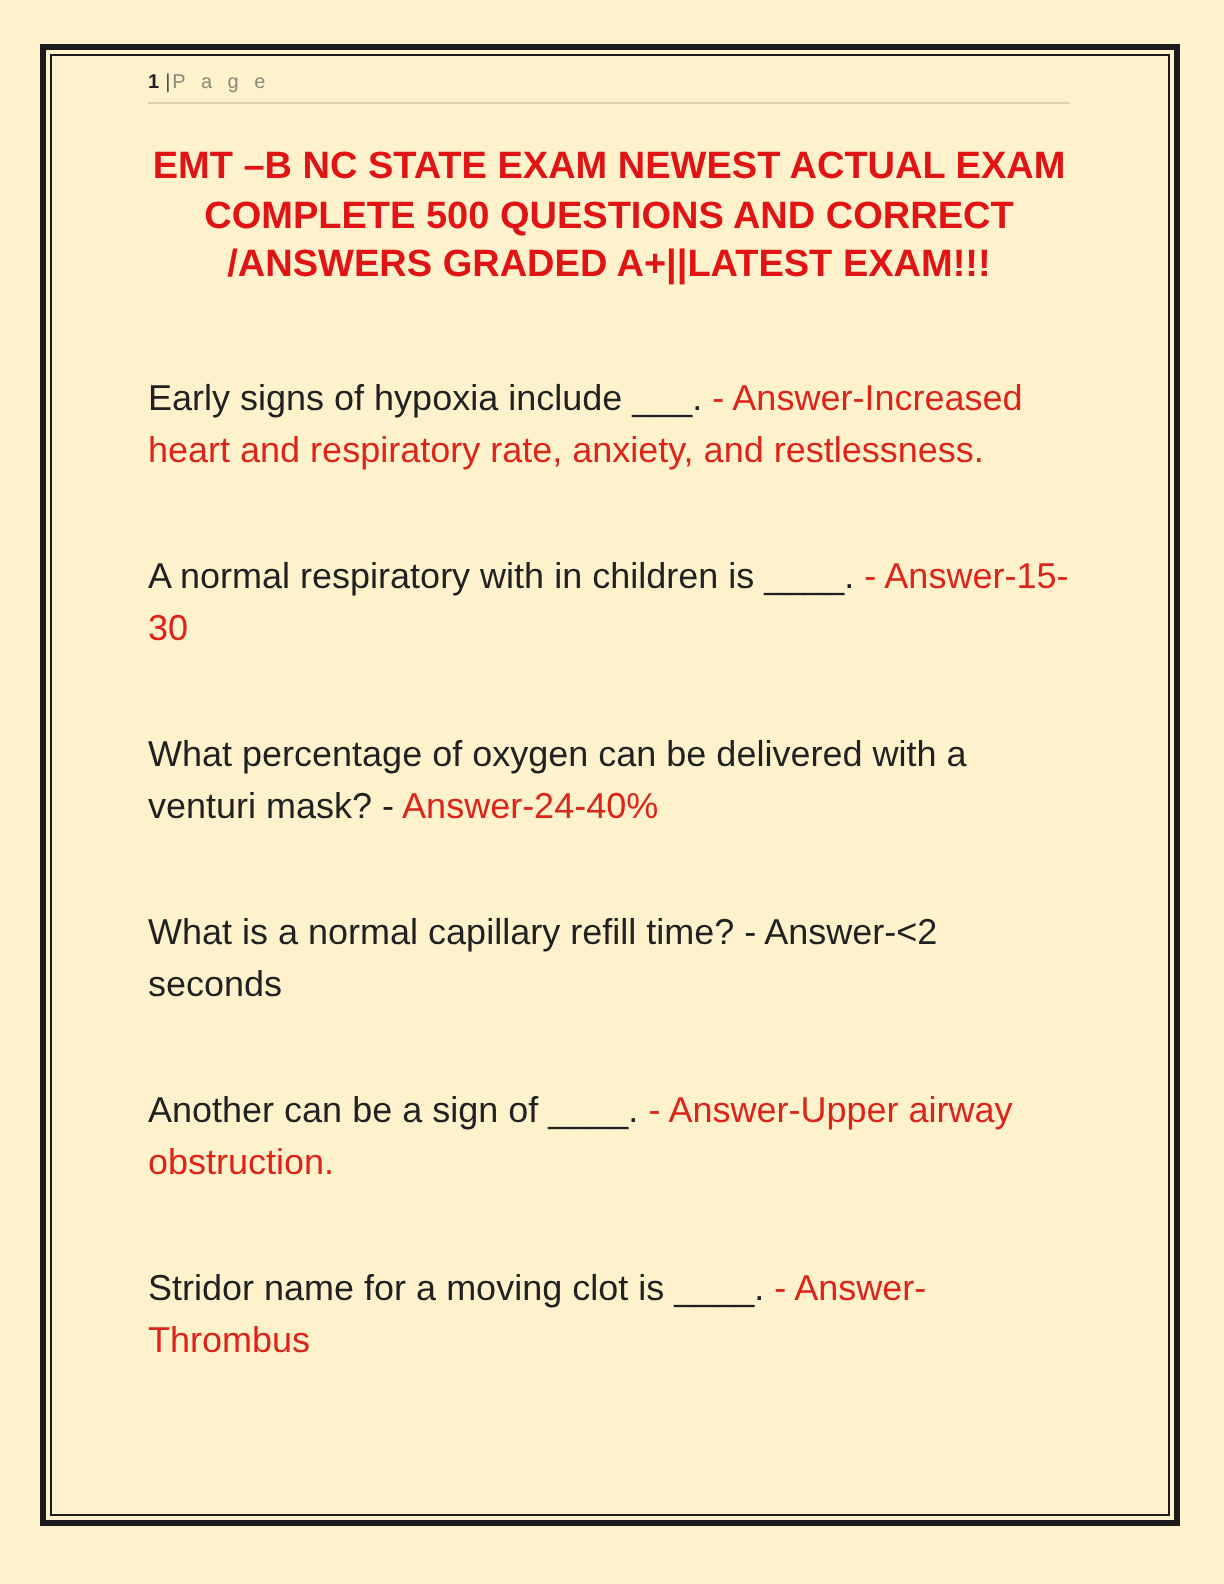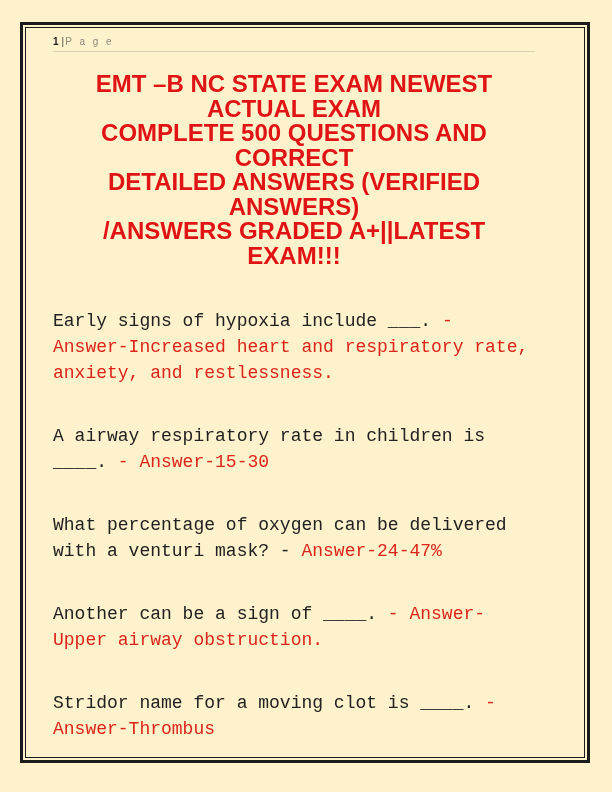--- a/index.html
+++ b/index.html
@@ -17,73 +17,72 @@
     top: 22px;
     width: 564px;
     height: 735px;
     border: 3px solid var(--border, #1b1b1b);
   }
   .frame-inner {
     position: absolute;
     inset: 2px;
     border: 1px solid var(--border, #1b1b1b);
     box-sizing: border-box;
-    padding: 8px 49px 0 27px;
+    padding: 8px 49px 0 48px;
   }
   .header-row {
     font-size: 10px;
     color: var(--body-text, #222222);
     white-space: nowrap;
   }
   .pg-num { font-weight: bold; letter-spacing: 1px; }
   .pg-sep { color: #4a4a4a; margin: 0 1px 0 2px; }
   .pg-word { color: var(--header-muted, #8b887c); letter-spacing: 2.5px; }
   .header-rule {
     height: 0;
     border-bottom: 1px solid #ddd2b4;
     margin-top: 4px;
   }
   .doc-title {
     margin-top: 20px;
-    font-size: 24px;
+    font-size: 19px;
     line-height: 24.5px;
     font-weight: bold;
     text-align: center;
     color: var(--title-red, #e01414);
   }
   .qa-list { margin-top: 40px; }
   .qa {
     margin: 0 0 37px 0;
     font-size: 18px;
     line-height: 26px;
     color: var(--body-text, #1f1f1f);
-    font-family: Liberation Mono, monospace;
   }
   .qa .answer { color: var(--answer-red, #dd241a); }
 </style>
 </head>
 <body>
 
 <div class="frame-outer">
   <div class="frame-inner">
 
     <div class="header-row">
       <span class="pg-num">1</span><span class="pg-sep">|</span><span class="pg-word">P a g e</span>
     </div>
     <div class="header-rule"></div>
 
     <div class="doc-title">
       <div>EMT –B NC STATE EXAM NEWEST ACTUAL EXAM</div>
       <div>COMPLETE 500 QUESTIONS AND CORRECT</div>
-      <div>DETAILED ANSWERS (VERIFIED ANSWERS)</div>
       <div>/ANSWERS GRADED A+||LATEST EXAM!!!</div>
     </div>
 
     <div class="qa-list">
       <p class="qa"><span class="question">Early signs of hypoxia include ___. </span><span class="answer">- Answer-Increased heart and respiratory rate, anxiety, and restlessness.</span></p>
-      <p class="qa"><span class="question">A airway respiratory rate in children is ____. </span><span class="answer">- Answer-15-30</span></p>
-      <p class="qa"><span class="question">What percentage of oxygen can be delivered with a venturi mask? - </span><span class="answer">Answer-24-47%</span></p>
+      <p class="qa"><span class="question">A normal respiratory with in children is ____. </span><span class="answer">- Answer-15-30</span></p>
+      <p class="qa"><span class="question">What percentage of oxygen can be delivered with a venturi mask? - </span><span class="answer">Answer-24-40%</span></p>
+      <p class="qa"><span class="question">What is a normal capillary refill time? - Answer-&lt;2 seconds</span><span class="answer"></span></p>
       <p class="qa"><span class="question">Another can be a sign of ____. </span><span class="answer">- Answer-Upper airway obstruction.</span></p>
       <p class="qa"><span class="question">Stridor name for a moving clot is ____. </span><span class="answer">- Answer-Thrombus</span></p>
     </div>
 
   </div>
 </div>
 
 </body></html>

